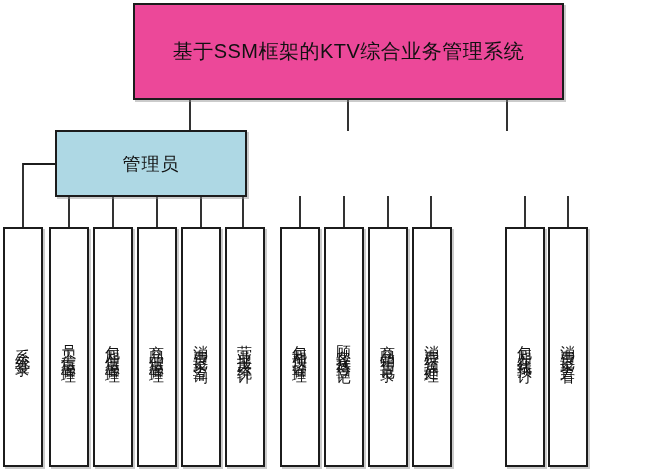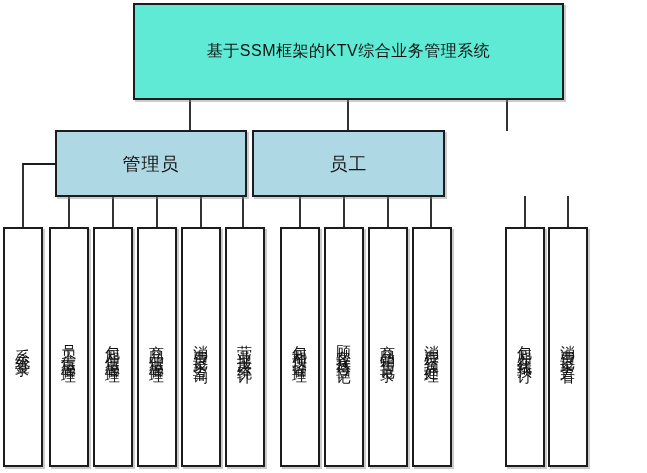--- a/index.html
+++ b/index.html
@@ -28,22 +28,22 @@
     border: 2px solid #1c1c1c;
     display: flex;
     align-items: center;
     justify-content: center;
     color: #111111;
     box-shadow: 2px 2px 0 rgba(140,140,140,0.45);
   }
   .root-box {
     left: 133px; top: 3px;
     width: 431px; height: 97px;
-    background: #5eead4;
-    font-size: 16px;
+    background: #ec4899;
+    font-size: 20px;
     letter-spacing: 0.5px;
     text-align: center;
   }
   .branch-box {
     top: 130px;
     height: 67px;
     background: #aed8e4;
     font-size: 18px;
     letter-spacing: 1px;
     text-align: center;
@@ -107,23 +107,20 @@
     </g>
   </svg>
 
   <div class="node root-box">
     <span>基于SSM框架的KTV综合业务管理系统</span>
   </div>
 
   <div class="node branch-box branch-admin">
     <span>管理员</span>
   </div>
-  <div class="node branch-box branch-staff">
-    <span>员工</span>
-  </div>
 
   <div class="node leaf-box lf1">
     <span class="vtext">系统登录</span>
   </div>
   <div class="node leaf-box lf2">
     <span class="vtext">员工信息管理</span>
   </div>
   <div class="node leaf-box lf3">
     <span class="vtext">包厢信息管理</span>
   </div>

